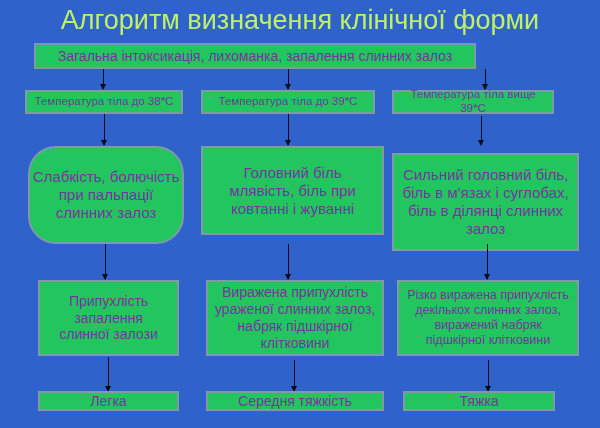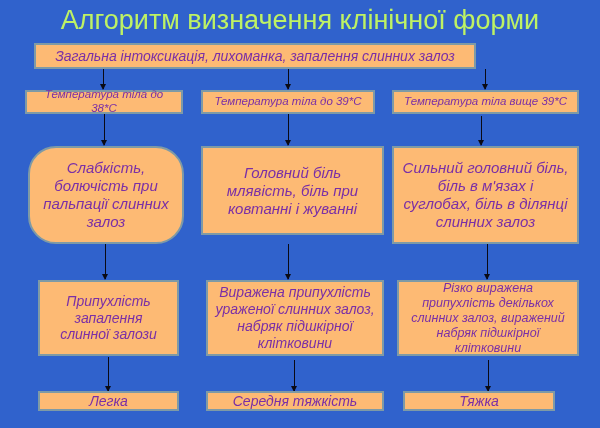--- a/index.html
+++ b/index.html
@@ -1,22 +1,22 @@
 <!DOCTYPE html>
 <html><head>
 <meta charset="utf-8">
 <style>
   html, body { margin:0; padding:0; }
   body { width:600px; height:428px; background:#3062cc; position:relative; overflow:hidden;
          font-family:"Liberation Sans", sans-serif; }
   .title { position:absolute; left:0; top:4px; width:600px; text-align:center;
            font-size:27px; color:#bef264; line-height:32px; }
-  .box { position:absolute; background:#fdba74; border:2px solid #7e9aa6; box-sizing:border-box;
+  .box { position:absolute; background:#22c55e; border:2px solid #7e9aa6; box-sizing:border-box;
          color:#7a2fa6; text-align:center; display:flex; align-items:center; justify-content:center;
-         line-height:1.2; padding:0 6px;font-style:italic; }
+         line-height:1.2; padding:0 6px; }
   .arrow { position:absolute; width:1px; background:#0a0a14; }
   .arrow::after { content:""; position:absolute; left:-3px; bottom:-1px; width:0; height:0;
                   border-left:3.5px solid transparent; border-right:3.5px solid transparent; border-top:6px solid #0a0a14; }
   .f-top { font-size:14px; }
   .f-temp { font-size:11.5px; }
   .f-sym { font-size:15px; }
   .f-sw { font-size:14px; }
   .f-out { font-size:14px; }
 </style>
 </head>
@@ -25,29 +25,29 @@
 <div class="title">Алгоритм визначення клінічної форми</div>
 
 <div class="box f-top" style="left:34px; top:43px; width:442px; height:26px;">Загальна інтоксикація, лихоманка, запалення слинних залоз</div>
 
 <div class="arrow" style="left:103px; top:69px; height:20px;"></div>
 <div class="arrow" style="left:288px; top:69px; height:20px;"></div>
 <div class="arrow" style="left:485px; top:69px; height:20px;"></div>
 
 <div class="box f-temp" style="left:25px; top:90px; width:158px; height:24px;">Температура тіла до 38*С</div>
 <div class="box f-temp" style="left:201px; top:90px; width:174px; height:24px;">Температура тіла до 39*С</div>
-<div class="box f-temp" style="left:392px; top:90px; width:187px; height:24px;">Температура тіла вище 39*С</div>
+<div class="box f-temp" style="left:392px; top:90px; width:162px; height:24px;">Температура тіла вище 39*С</div>
 
 <div class="arrow" style="left:104px; top:114px; height:31px;"></div>
 <div class="arrow" style="left:288px; top:114px; height:31px;"></div>
 <div class="arrow" style="left:481px; top:116px; height:29px;"></div>
 
 <div class="box f-sym" style="left:28px; top:146px; width:156px; height:98px; padding:0 0;border-radius:28px;">Слабкість, болючість при пальпації слинних залоз</div>
 <div class="box f-sym" style="left:201px; top:146px; width:183px; height:89px;">Головний біль млявість, біль при ковтанні і жуванні</div>
-<div class="box f-sym" style="left:392px; top:146px; width:187px; height:98px; padding:0 8px;">Сильний головний біль, біль в м'язах і суглобах, біль в ділянці слинних залоз</div>
+<div class="box f-sym" style="left:392px; top:153px; width:187px; height:98px; padding:0 8px;">Сильний головний біль, біль в м'язах і суглобах, біль в ділянці слинних залоз</div>
 
 <div class="arrow" style="left:105px; top:244px; height:35px;"></div>
 <div class="arrow" style="left:288px; top:244px; height:35px;"></div>
 <div class="arrow" style="left:487px; top:244px; height:35px;"></div>
 
 <div class="box f-sw" style="left:38px; top:280px; width:141px; height:76px; padding:0 10px;">Припухлість запалення слинної залози</div>
 <div class="box f-sw" style="left:206px; top:280px; width:178px; height:76px;">Виражена припухлість ураженої слинних залоз, набряк підшкірної клітковини</div>
 <div class="box f-temp" style="left:397px; top:280px; width:182px; height:76px; font-size:12.5px; padding:0 8px;">Різко виражена припухлість декількох слинних залоз, виражений набряк підшкірної клітковини</div>
 
 <div class="arrow" style="left:108px; top:357px; height:34px;"></div>

